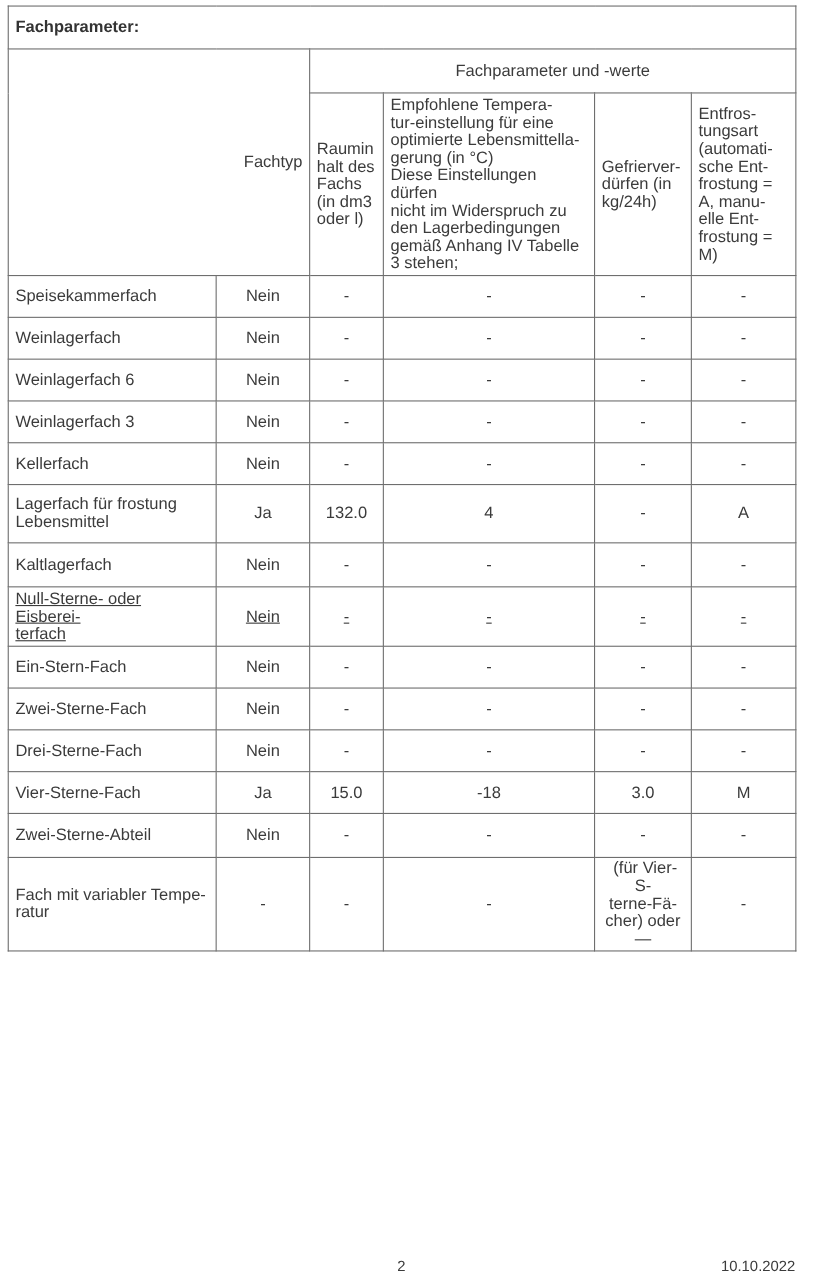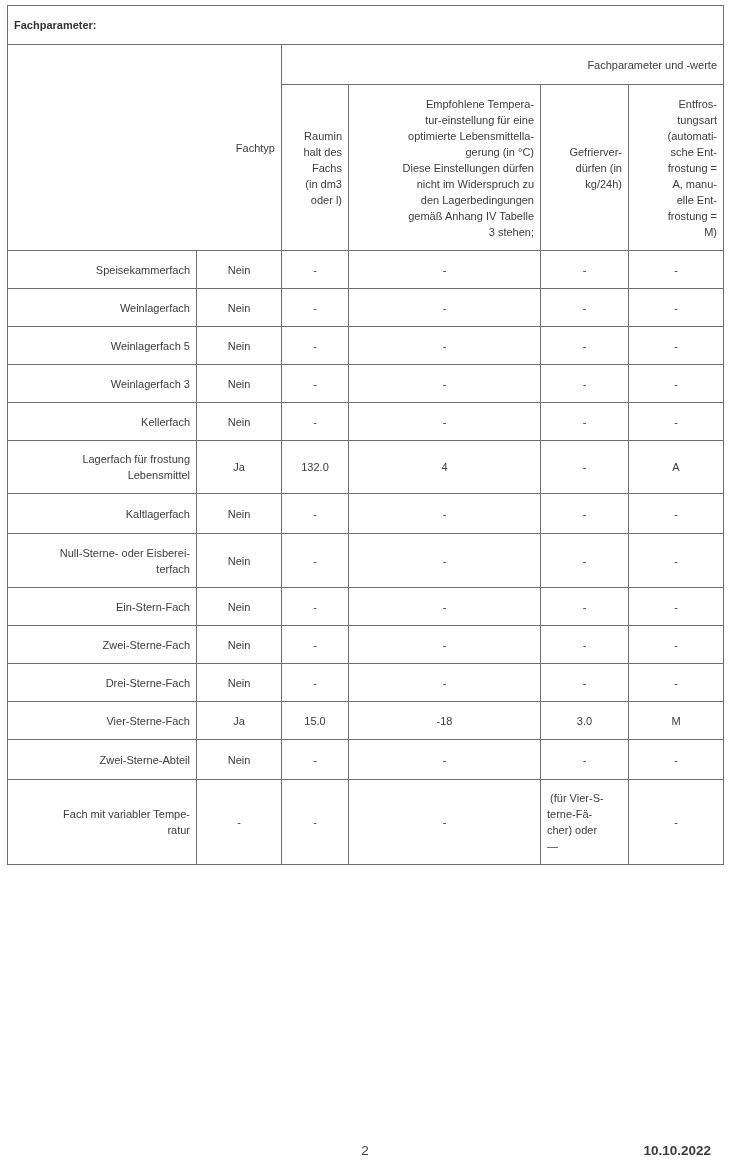--- a/index.html
+++ b/index.html
@@ -16,87 +16,86 @@
     color: #3b3b3b;
     overflow: hidden;
   }
   table.fach-table {
     position: absolute;
     left: 7px;
     top: 5px;
     width: 716px;
     border-collapse: collapse;
     table-layout: fixed;
-    font-size: 11px;
+    font-size: 15px;
     line-height: 16px;
   }
   table.fach-table td {
     border: 1px solid #6e6e6e;
     padding: 2px 6px;
     vertical-align: middle;
     overflow: hidden;
   }
   td.title-cell {
     height: 34px;
     font-weight: bold;
     color: #333333;
     text-align: left;
   }
   td.fachtyp-cell {
     text-align: right;
   }
   td.group-cell {
     height: 35px;
-    text-align: right;
+    text-align: center;
   }
   tr.subhead-row { height: 166px; }
   td.subhead {
     vertical-align: top;
-    text-align: right;
+    text-align: left;
     padding-top: 11px;
     white-space: pre-line;
   }
   tr.body-row { height: 38px; }
   tr.body-row-md { height: 53px; }
-  tr.body-row-md2 { height: 54px; }
+  tr.body-row-md2 { height: 54px; text-decoration: underline; }
   tr.body-row-sm2 { height: 40px; }
   tr.body-row-xl { height: 85px; }
   td.c-name {
-    text-align: right;
+    text-align: left;
     white-space: pre-line;
   }
   td.c-val {
     text-align: center;
     white-space: pre-line;
   }
   td.c-val-left {
-    text-align: left;
+    text-align: center;
     white-space: pre-wrap;
     padding-left: 4px;
     padding-right: 2px;
   }
   .footer {
     position: absolute;
     left: 7px;
     top: 1143px;
     width: 716px;
     font-size: 13.5px;
     color: #3b3b3b;
   }
   .footer .page-num {
     position: absolute;
     left: 0;
     width: 716px;
     text-align: center;
   }
   .footer .date {
     position: absolute;
-    right: 12px;
-    text-align: left;
-    font-weight: bold;
+    right: 0;
+    text-align: left;
   }
 </style>
 </head>
 <body>
 
 <div class="sheet">
 
   <table class="fach-table">
     <colgroup>
       <col style="width:189px">
@@ -158,21 +157,21 @@
     <tr class="body-row">
       <td class="c-name">Weinlagerfach</td>
       <td class="c-val">Nein</td>
       <td class="c-val">-</td>
       <td class="c-val">-</td>
       <td class="c-val">-</td>
       <td class="c-val">-</td>
     </tr>
 
     <tr class="body-row">
-      <td class="c-name">Weinlagerfach 5</td>
+      <td class="c-name">Weinlagerfach 6</td>
       <td class="c-val">Nein</td>
       <td class="c-val">-</td>
       <td class="c-val">-</td>
       <td class="c-val">-</td>
       <td class="c-val">-</td>
     </tr>
 
     <tr class="body-row">
       <td class="c-name">Weinlagerfach 3</td>
       <td class="c-val">Nein</td>

